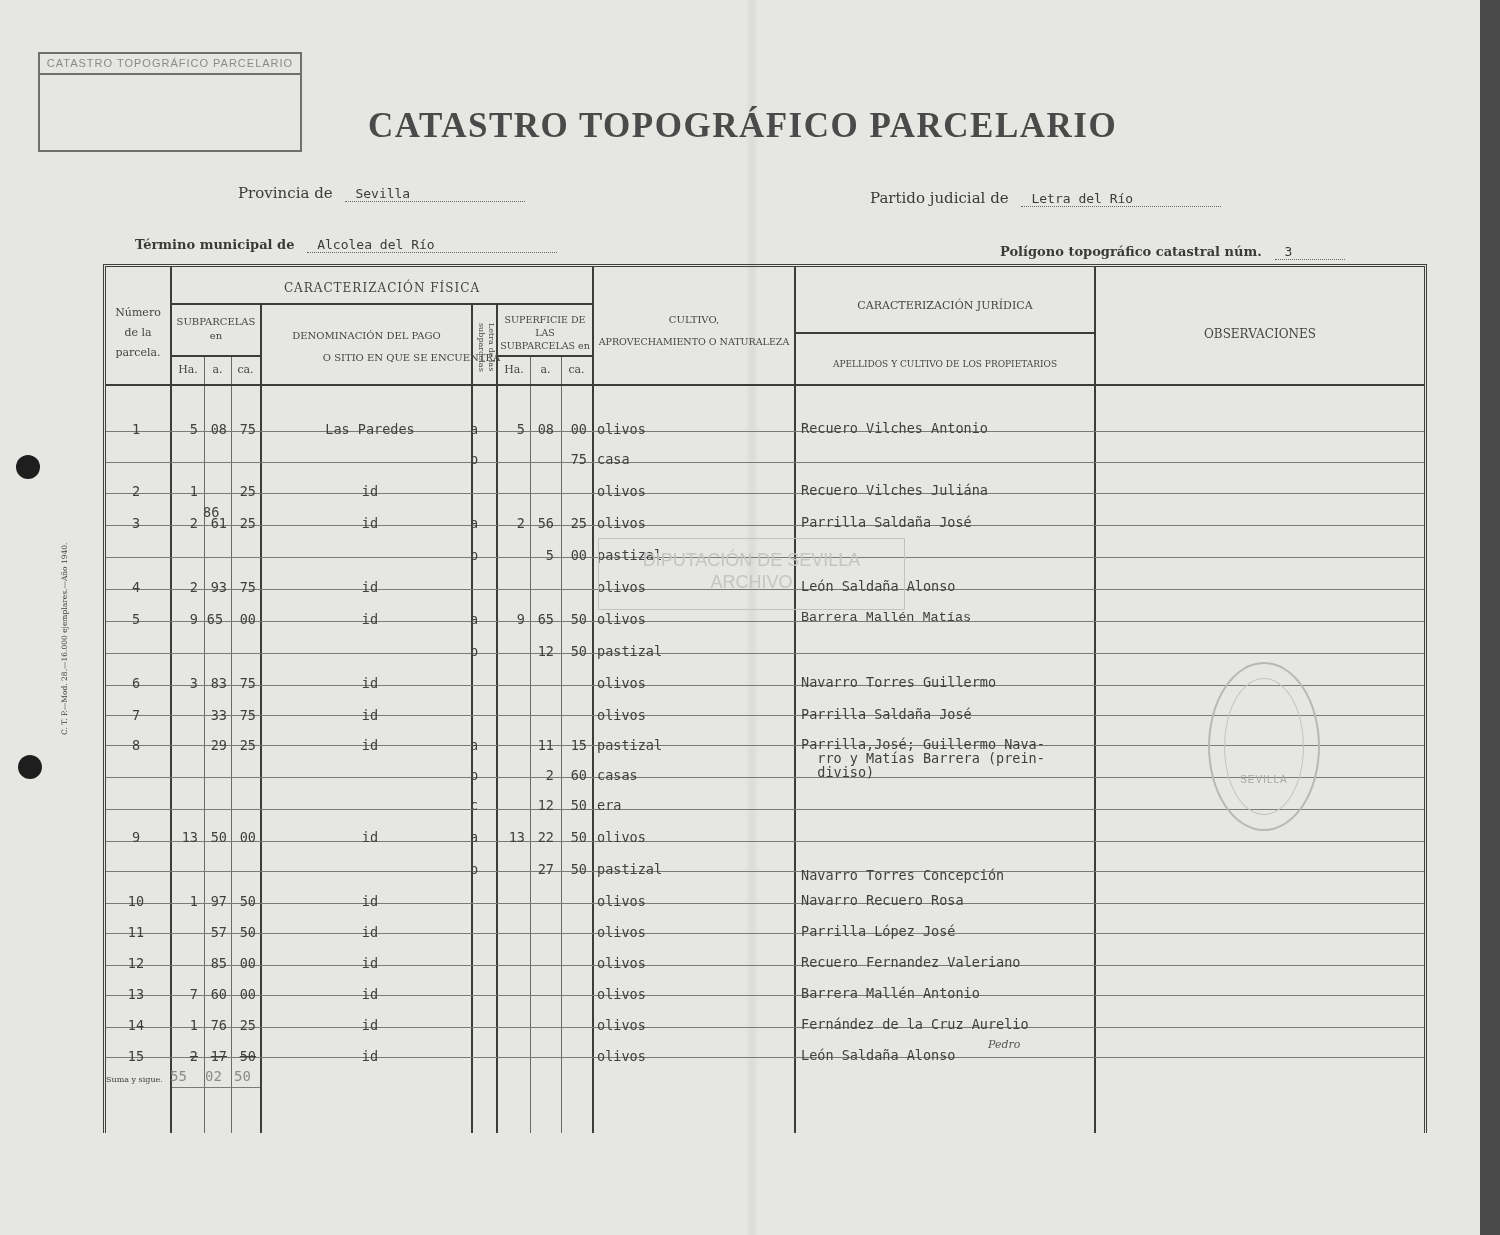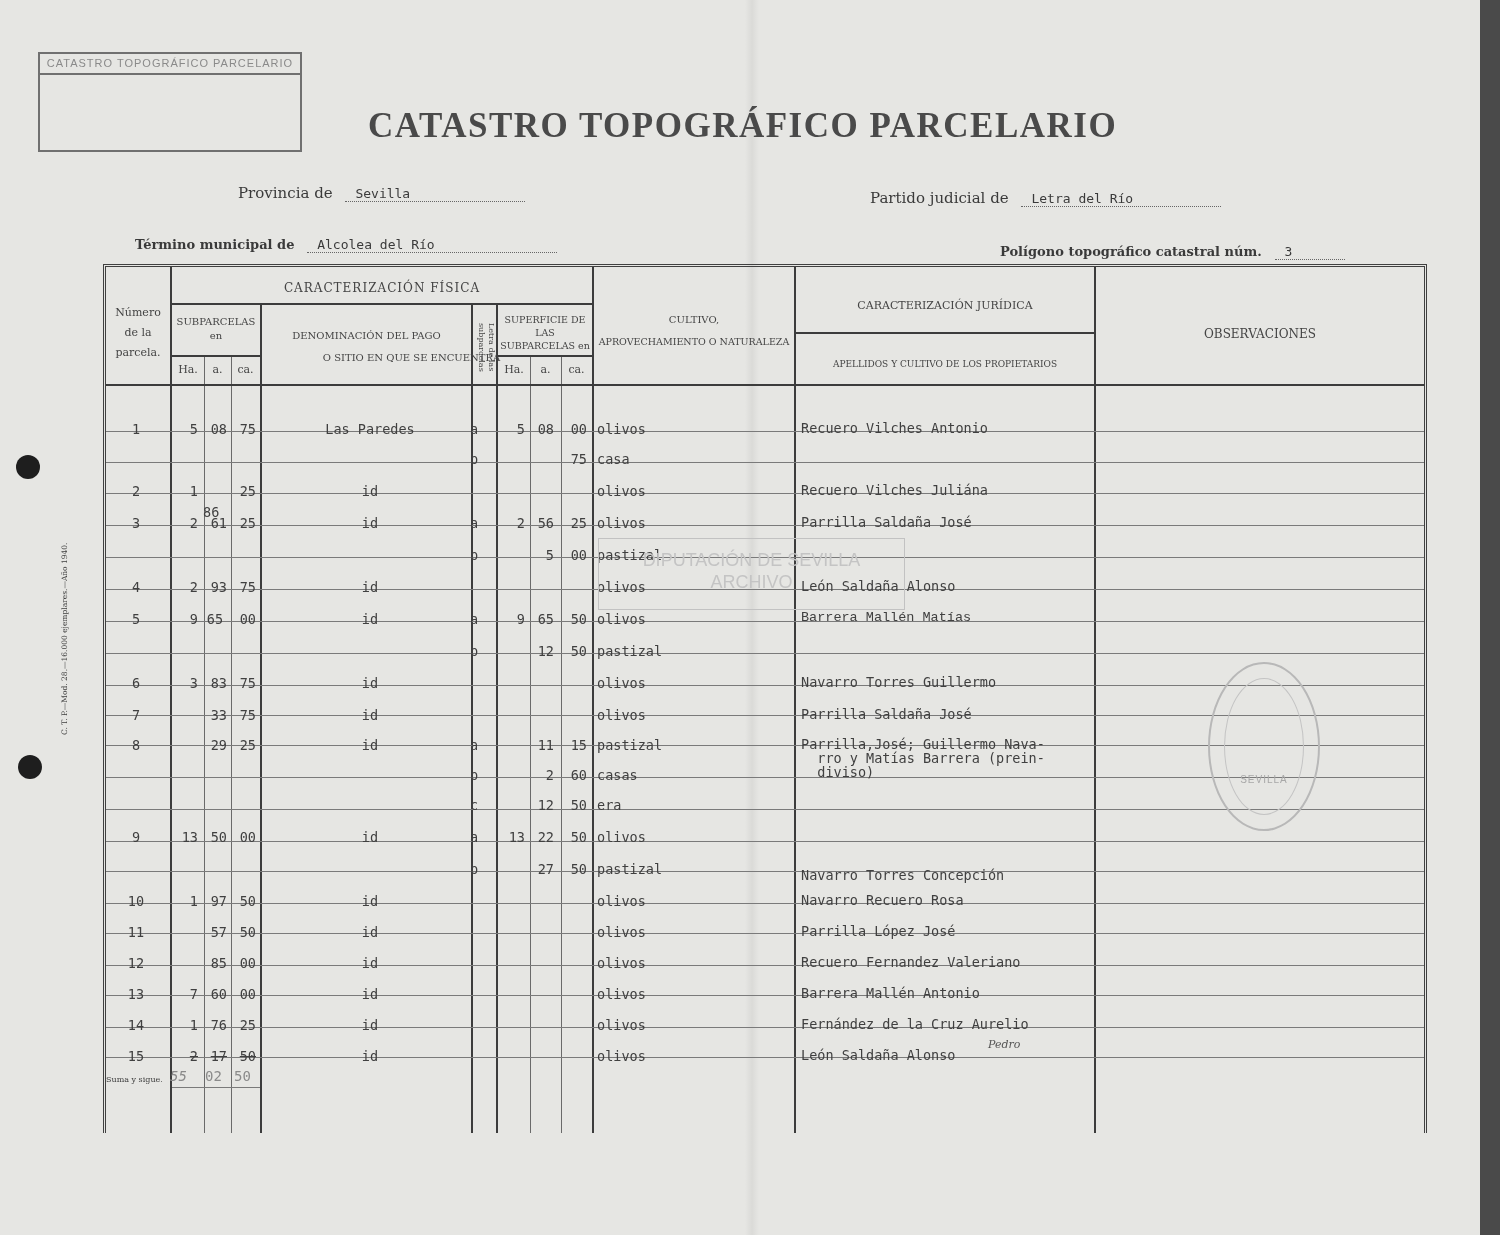--- a/index.html
+++ b/index.html
@@ -461,21 +461,21 @@
       <div class="row-text" style="left: 470px; top: 1048px; width: 20px; text-align: left;"></div>
       <div class="row-text" style="left: 497px; top: 1048px; width: 28px; text-align: right;"></div>
       <div class="row-text" style="left: 528px; top: 1048px; width: 26px; text-align: right;"></div>
       <div class="row-text" style="left: 559px; top: 1048px; width: 28px; text-align: right;"></div>
       <div class="row-text" style="left: 597px; top: 1048px; width: 180px; text-align: left;">olivos</div>
       <div class="row-text" style="left: 801px; top: 1048px; width: 290px; text-align: left; line-height: 14px;">León Saldaña Alonso</div>
     </div>
   </div>
 
 <div class="row-text" style="left:106px; top:1072px; font-family:'DejaVu Serif',serif; font-size:8px;">Suma y sigue.</div>
-<div class="row-text pencil" style="left:170px; top:1068px; font-size:14px;font-style:italic;">55</div>
+<div class="row-text pencil" style="left:170px; top:1068px; font-size:14px;">55</div>
 <div class="row-text pencil" style="left:205px; top:1068px; font-size:14px;">02</div>
 <div class="row-text pencil" style="left:234px; top:1068px; font-size:14px;">50</div>
 
 <div class="hand" style="left:988px; top:1038px;">Pedro</div>
 
 <div class="watermark">
   <div>DIPUTACIÓN DE SEVILLA</div>
   <div>ARCHIVO</div>
 </div>
 

